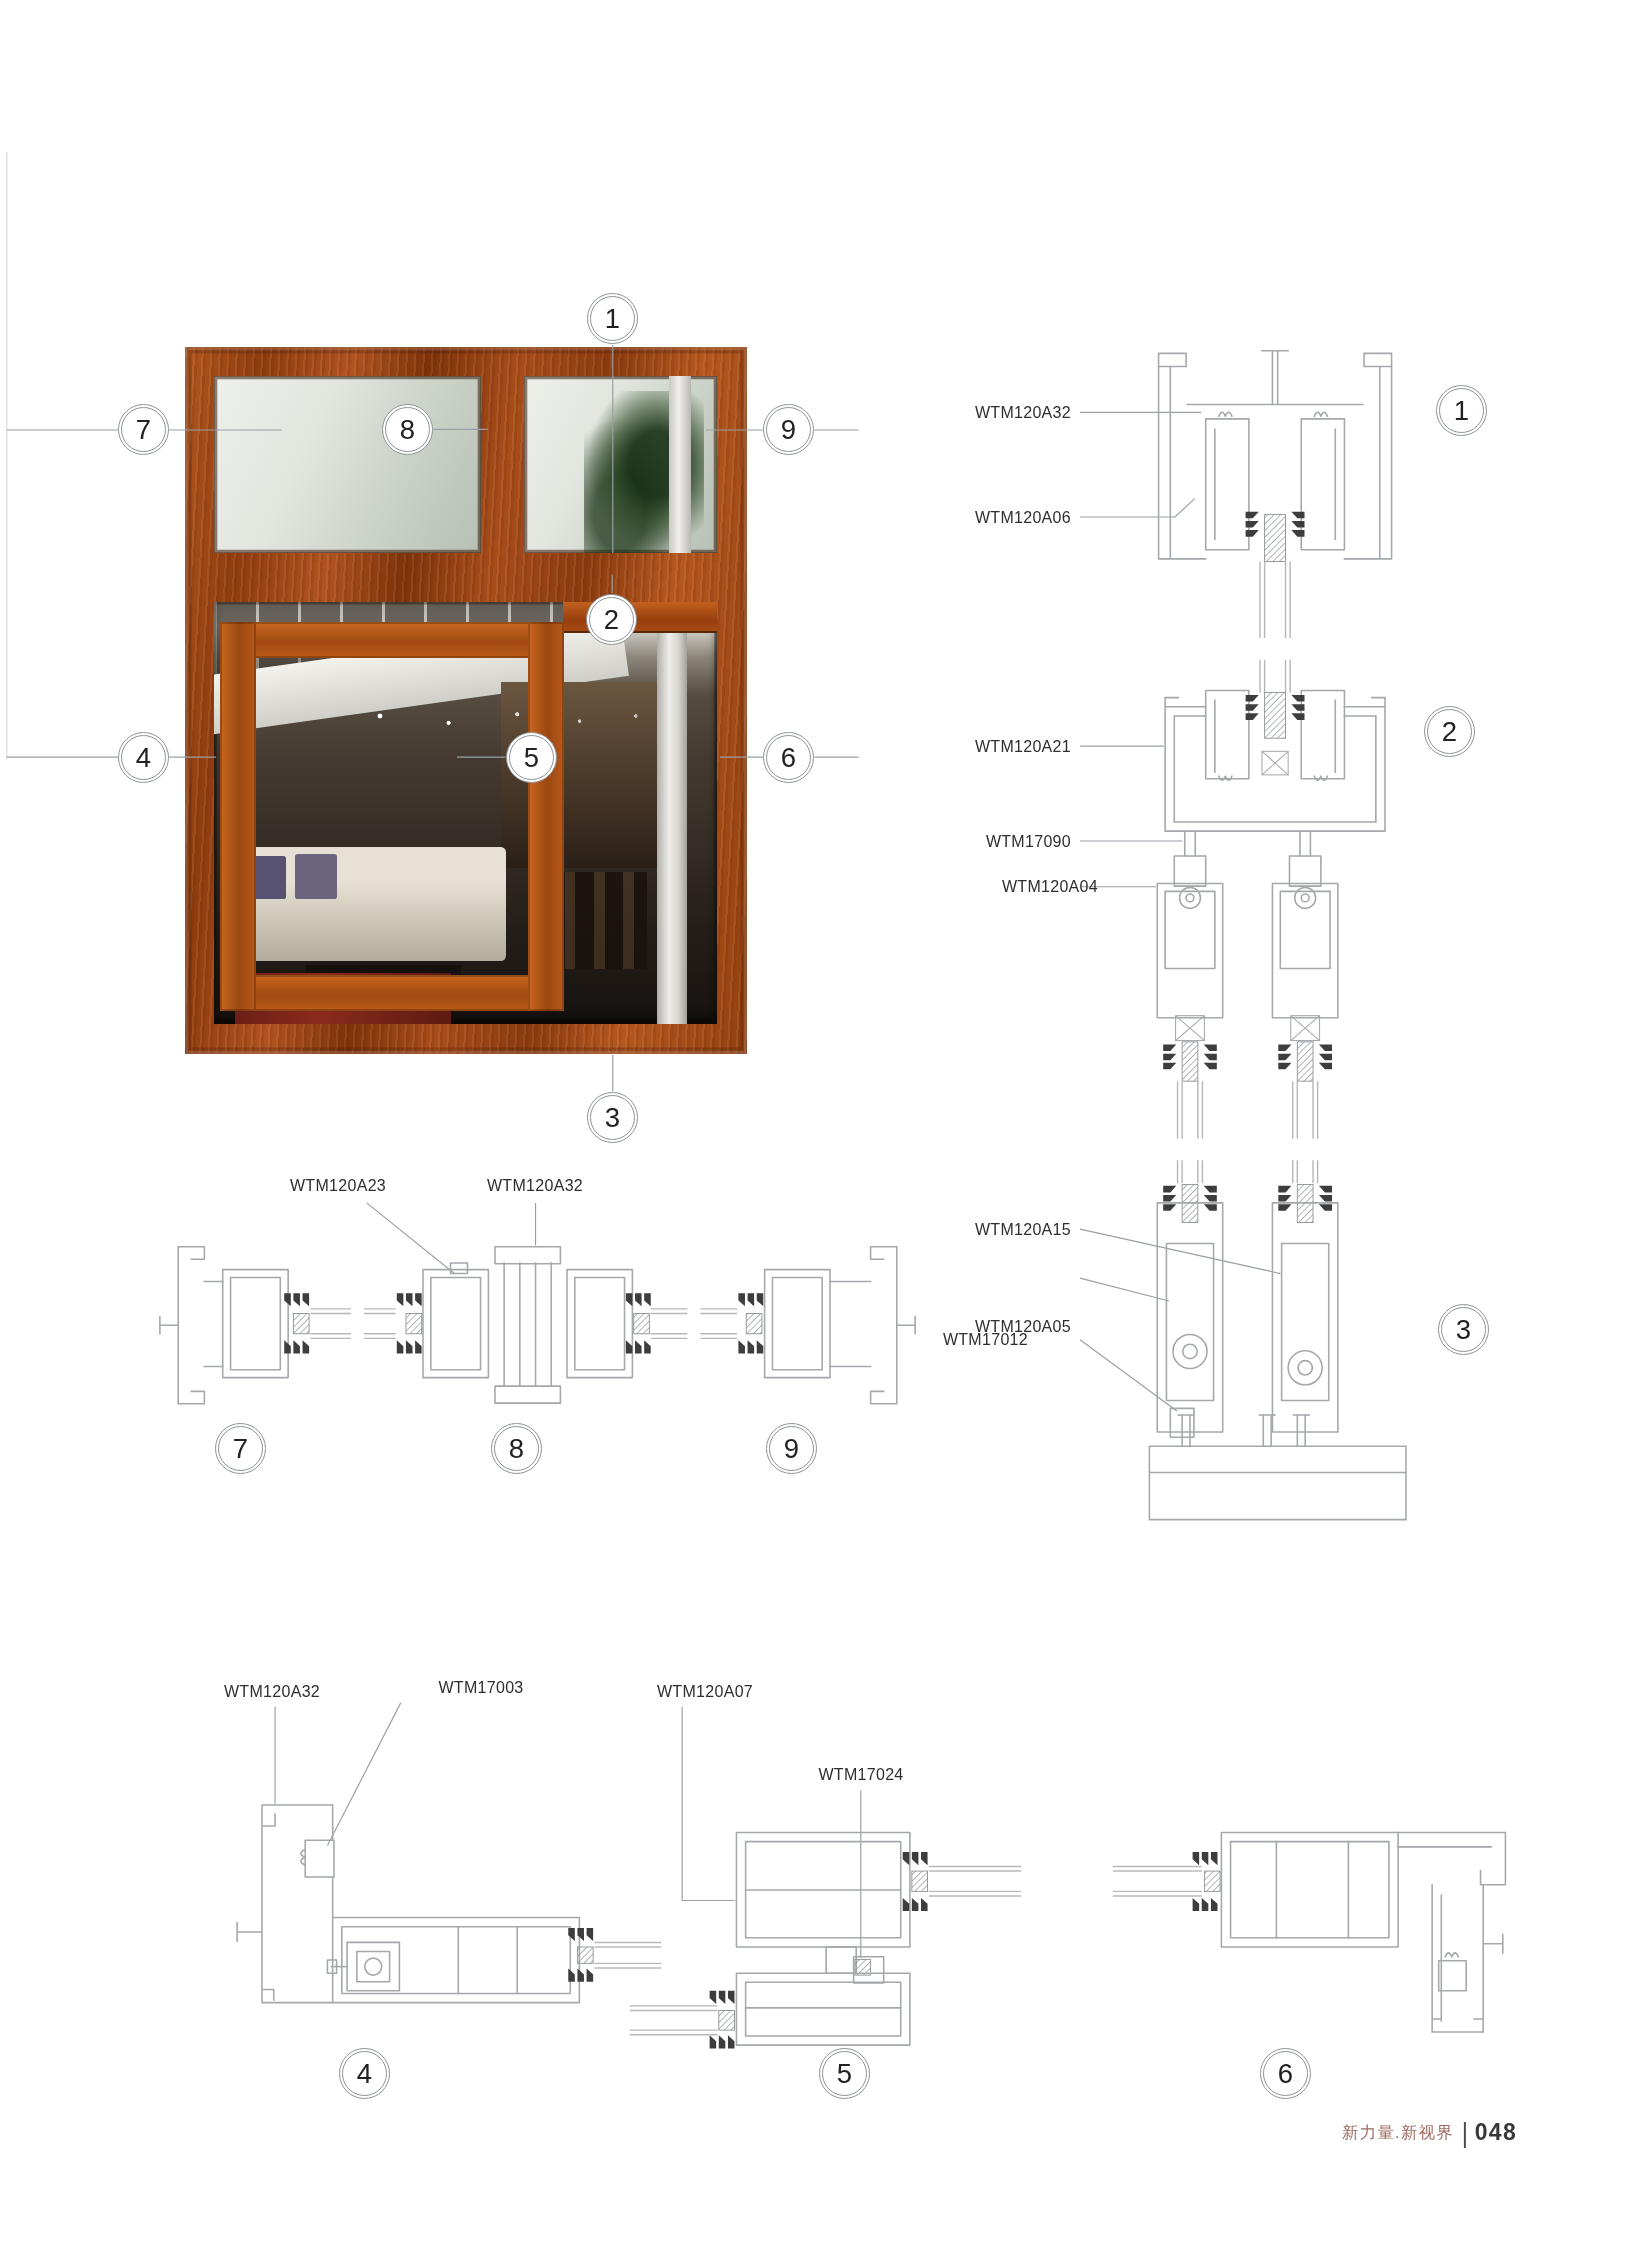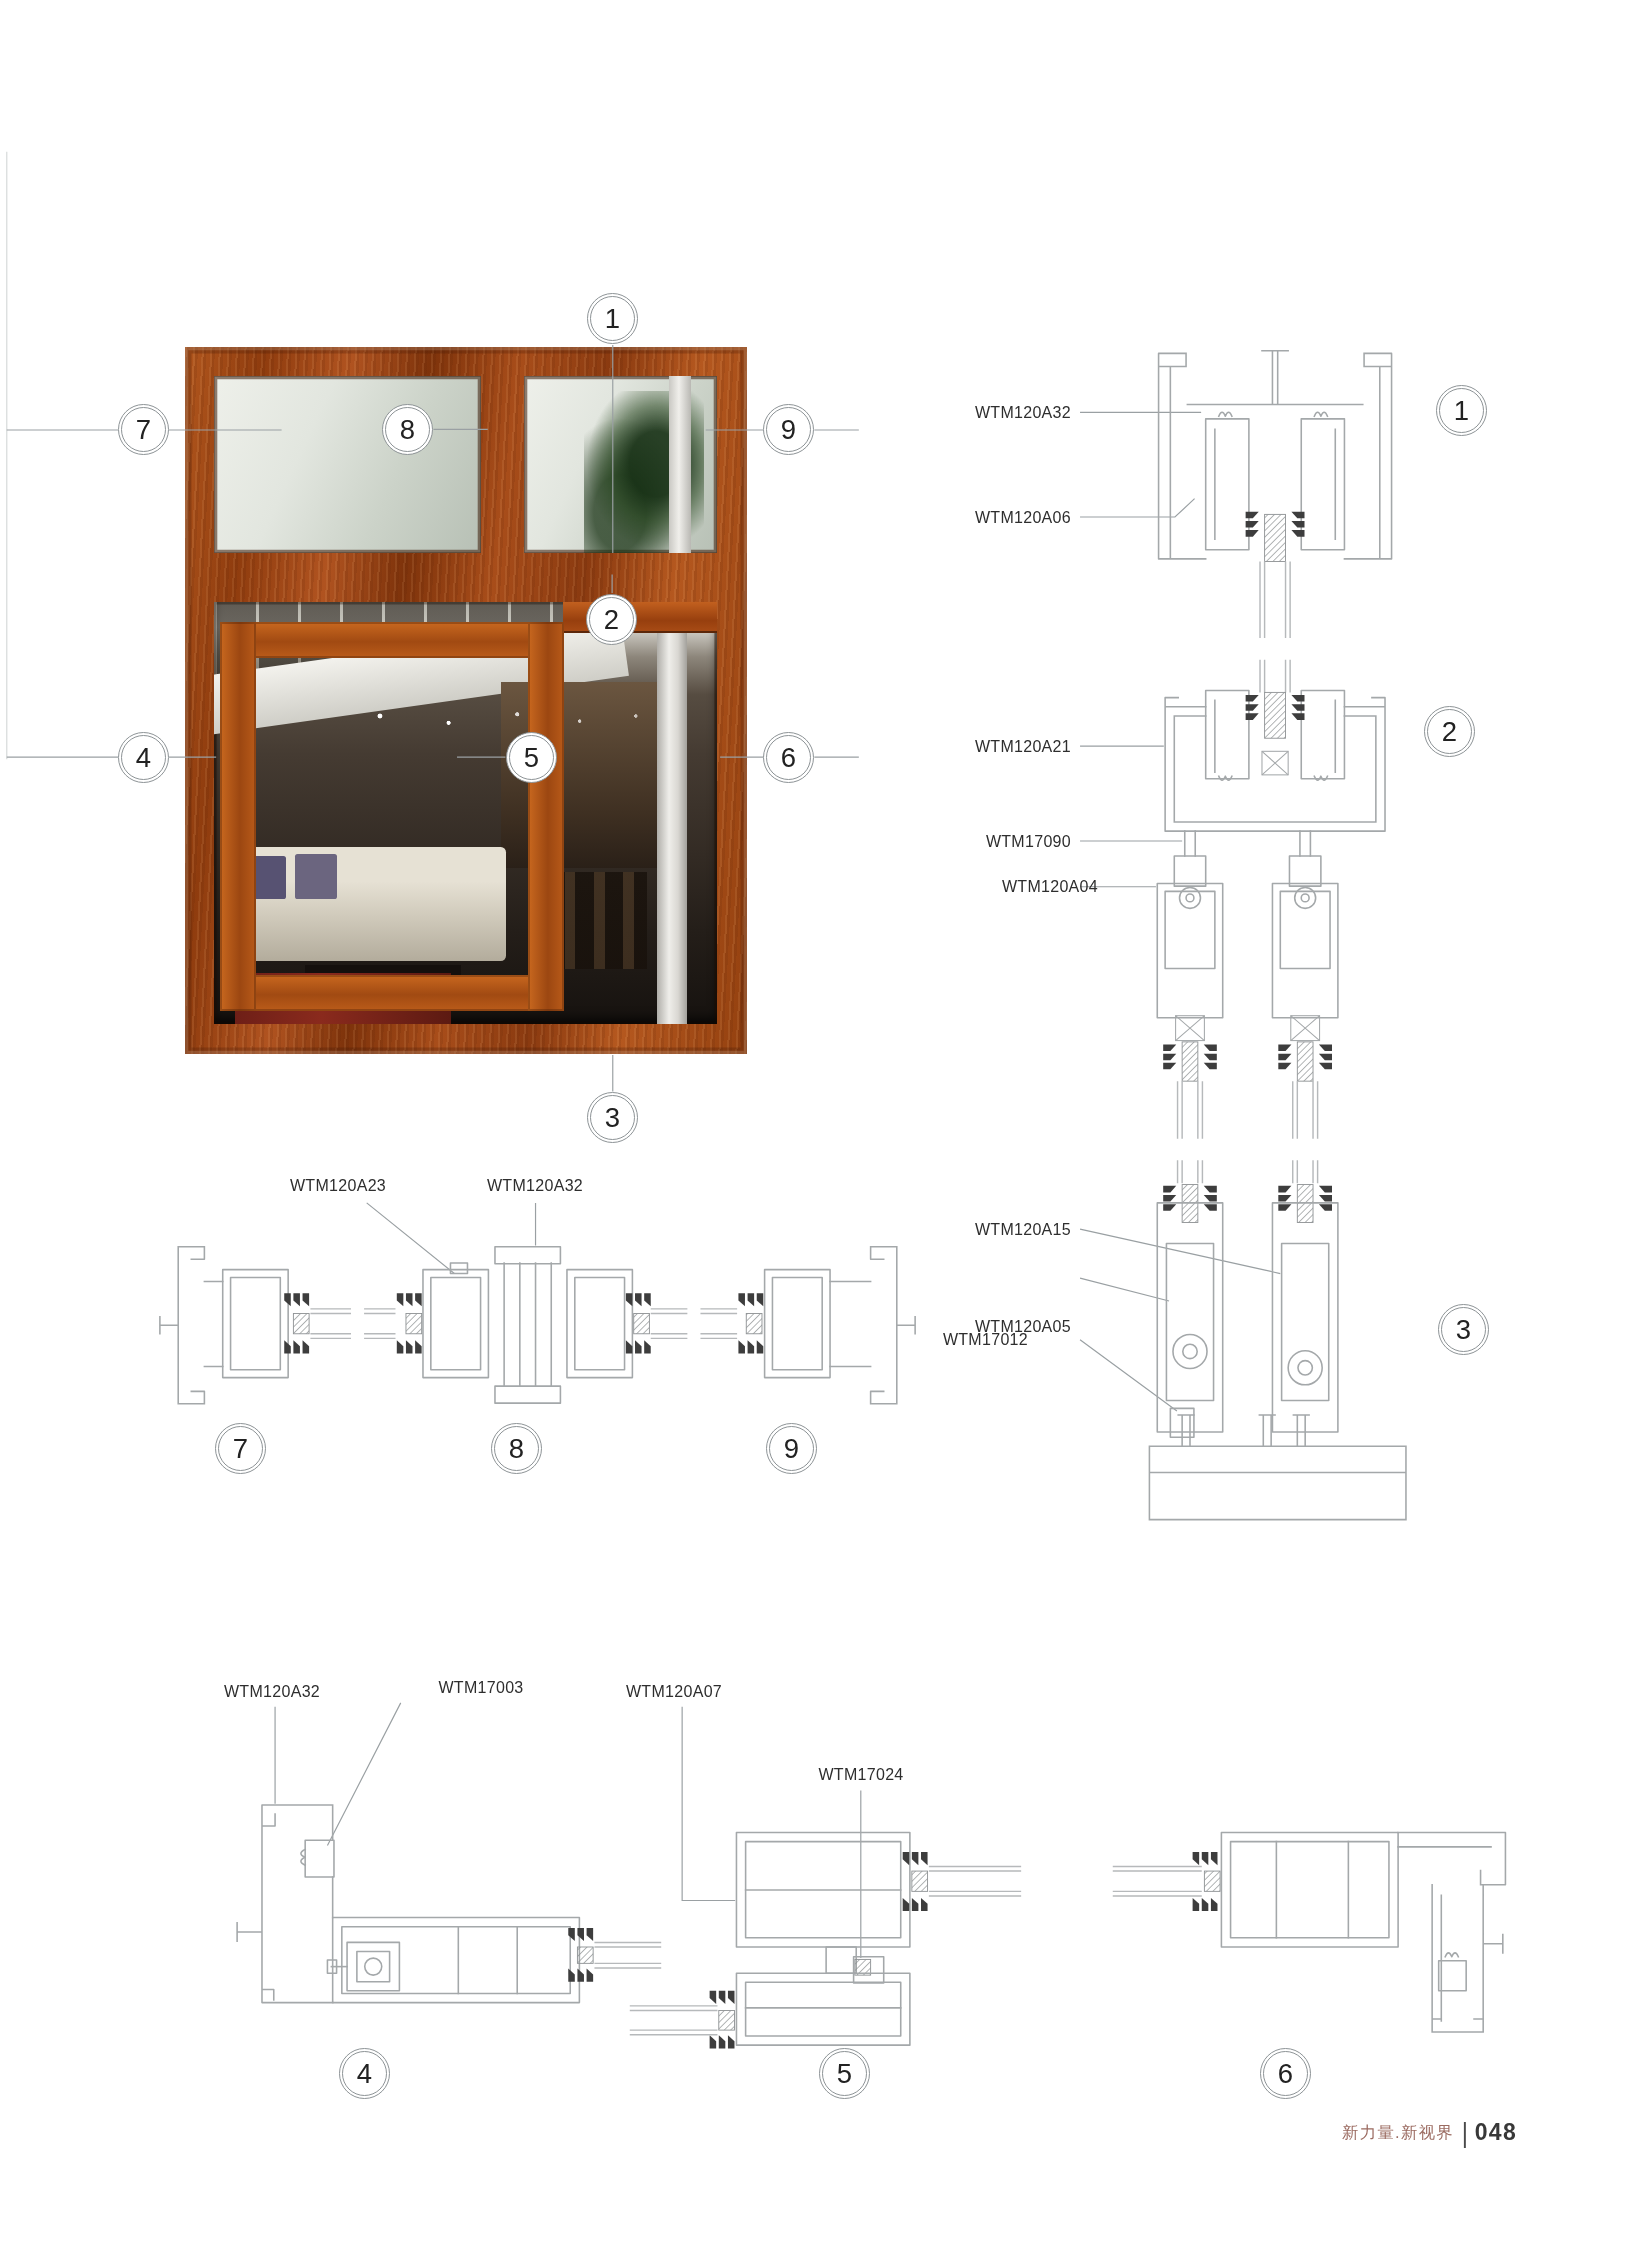--- a/index.html
+++ b/index.html
@@ -302,21 +302,21 @@
   <div class="lbl r" style="left:883px;top:730px">WTM120A21</div>
   <div class="lbl r" style="left:883px;top:825px">WTM17090</div>
   <div class="lbl r" style="left:910px;top:870px">WTM120A04</div>
   <div class="lbl r" style="left:883px;top:1213px">WTM120A15</div>
   <div class="lbl r" style="left:883px;top:1310px">WTM120A05</div>
   <div class="lbl r" style="left:840px;top:1323px">WTM17012</div>
   <div class="lbl c" style="left:338px;top:1169px">WTM120A23</div>
   <div class="lbl c" style="left:535px;top:1169px">WTM120A32</div>
   <div class="lbl c" style="left:272px;top:1675px">WTM120A32</div>
   <div class="lbl c u" style="left:481px;top:1671px">WTM17003</div>
-  <div class="lbl c" style="left:674px;top:1675px">WTM120A07</div>
+  <div class="lbl c" style="left:705px;top:1675px">WTM120A07</div>
   <div class="lbl c" style="left:861px;top:1758px">WTM17024</div>
 
   <div class="callout" style="left:587px;top:293px">
       <div class="ring">
         <span class="num">1</span>
       </div>
     </div>
   <div class="callout" style="left:586px;top:594px">
       <div class="ring">
         <span class="num">2</span>

